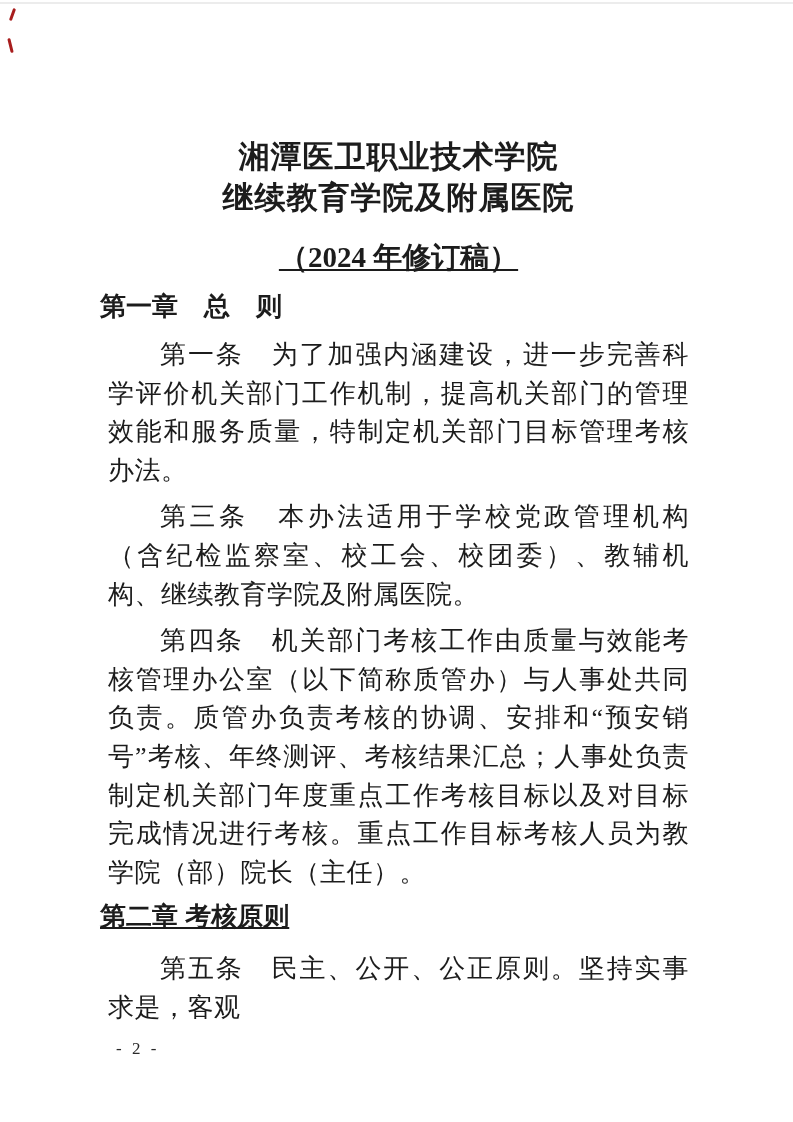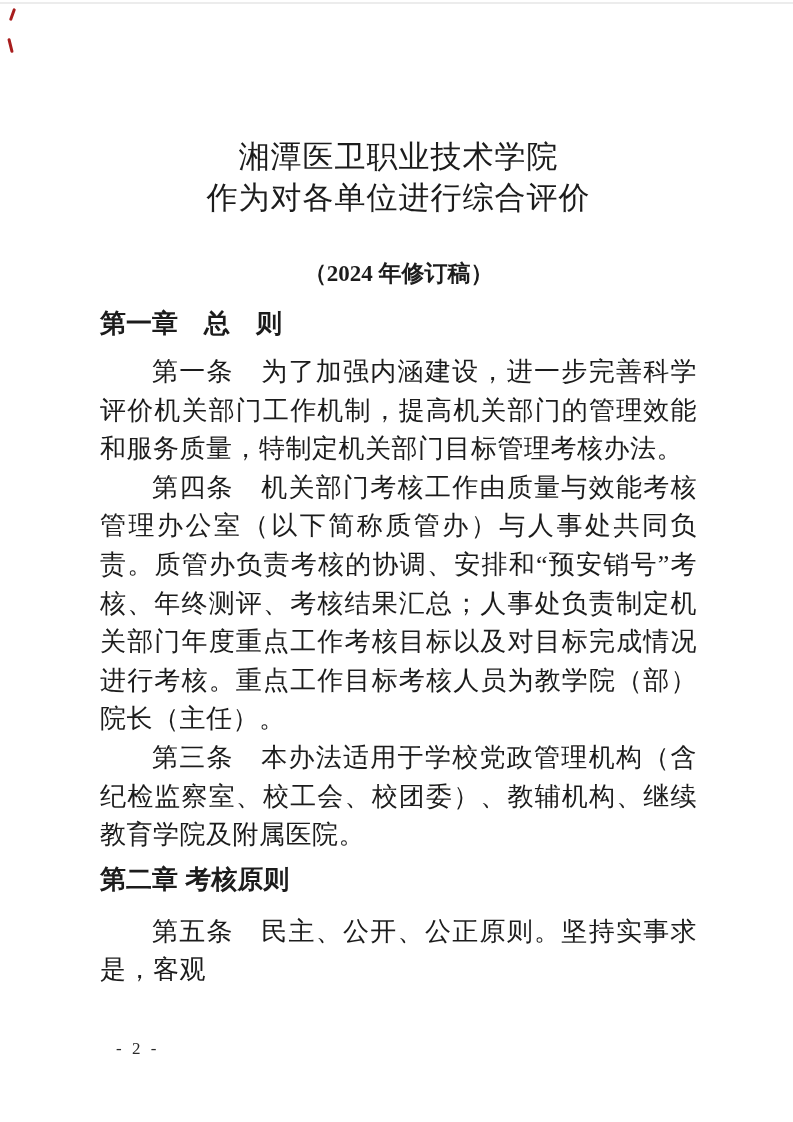--- a/index.html
+++ b/index.html
@@ -39,44 +39,45 @@
     transform: rotate(-14deg);
   }
   .page {
     position: absolute;
     inset: 0;
     box-sizing: border-box;
     padding: 136px 96px 0 100px;
   }
   .doc-title {
     text-align: center;
-    font-weight: normal;
+    font-weight: bold;
     font-size: 31px;
     line-height: 41px;
     letter-spacing: 1px;
     white-space: nowrap;
   }
   .doc-subtitle {
     text-align: center;
     font-weight: bold;
-    font-size: 23px;
+    font-size: 29px;
     line-height: 30px;
-    margin-top: 41px;
+    margin-top: 24px;
+    text-decoration: underline;
   }
   .chapter-heading {
     font-weight: bold;
     font-family: "Liberation Sans", sans-serif;
     font-size: 26px;
     line-height: 33px;
   }
   .chapter-heading.ch1 { margin-top: 18px; }
-  .chapter-heading.ch2 { margin-top: 8px; }
+  .chapter-heading.ch2 { margin-top: 8px; text-decoration: underline; }
   .body-text { margin-top: 13px; }
   .body-text p {
-    margin: 0;
+    margin: 8px;
     font-size: 26px;
     line-height: 38.6px;
     letter-spacing: 0.5px;
     text-align: justify;
     text-indent: 2em;
   }
   .body-text.after-heading { margin-top: 17px; }
   .page-number {
     position: absolute;
     left: 116px;
@@ -91,31 +92,31 @@
 
 <div class="scan-artifact-line"></div>
 
 <span class="pen-mark m1"></span>
 <span class="pen-mark m2"></span>
 
 <div class="page">
 
   <div class="doc-title">
     <div>湘潭医卫职业技术学院</div>
-    <div>作为对各单位进行综合评价</div>
+    <div>继续教育学院及附属医院</div>
   </div>
 
   <div class="doc-subtitle">（2024 年修订稿）</div>
 
   <div class="chapter-heading ch1">第一章　总　则</div>
 
   <div class="body-text">
     <p>第一条　为了加强内涵建设，进一步完善科学评价机关部门工作机制，提高机关部门的管理效能和服务质量，特制定机关部门目标管理考核办法。</p>
+    <p>第三条　本办法适用于学校党政管理机构（含纪检监察室、校工会、校团委）、教辅机构、继续教育学院及附属医院。</p>
     <p>第四条　机关部门考核工作由质量与效能考核管理办公室（以下简称质管办）与人事处共同负责。质管办负责考核的协调、安排和“预安销号”考核、年终测评、考核结果汇总；人事处负责制定机关部门年度重点工作考核目标以及对目标完成情况进行考核。重点工作目标考核人员为教学院（部）院长（主任）。</p>
-    <p>第三条　本办法适用于学校党政管理机构（含纪检监察室、校工会、校团委）、教辅机构、继续教育学院及附属医院。</p>
   </div>
 
   <div class="chapter-heading ch2">第二章 考核原则</div>
 
   <div class="body-text after-heading">
     <p>第五条　民主、公开、公正原则。坚持实事求是，客观</p>
   </div>
 
 </div>
 

